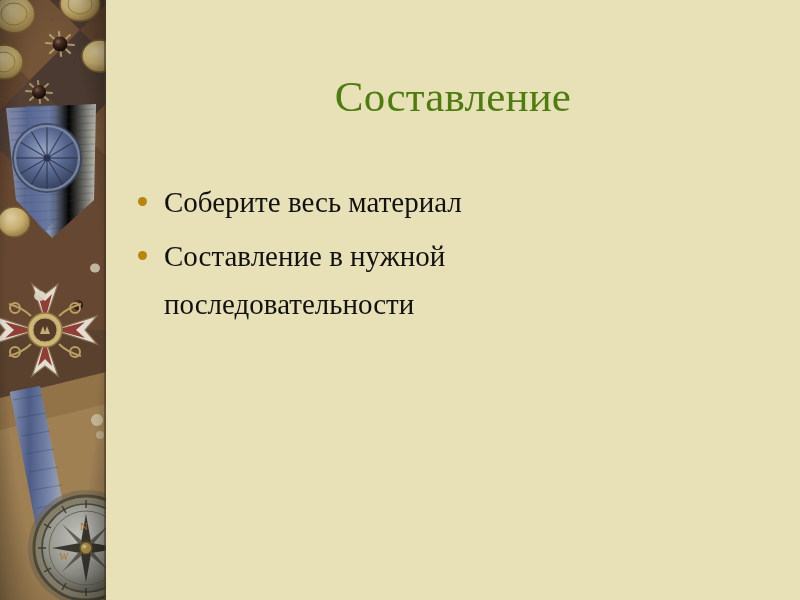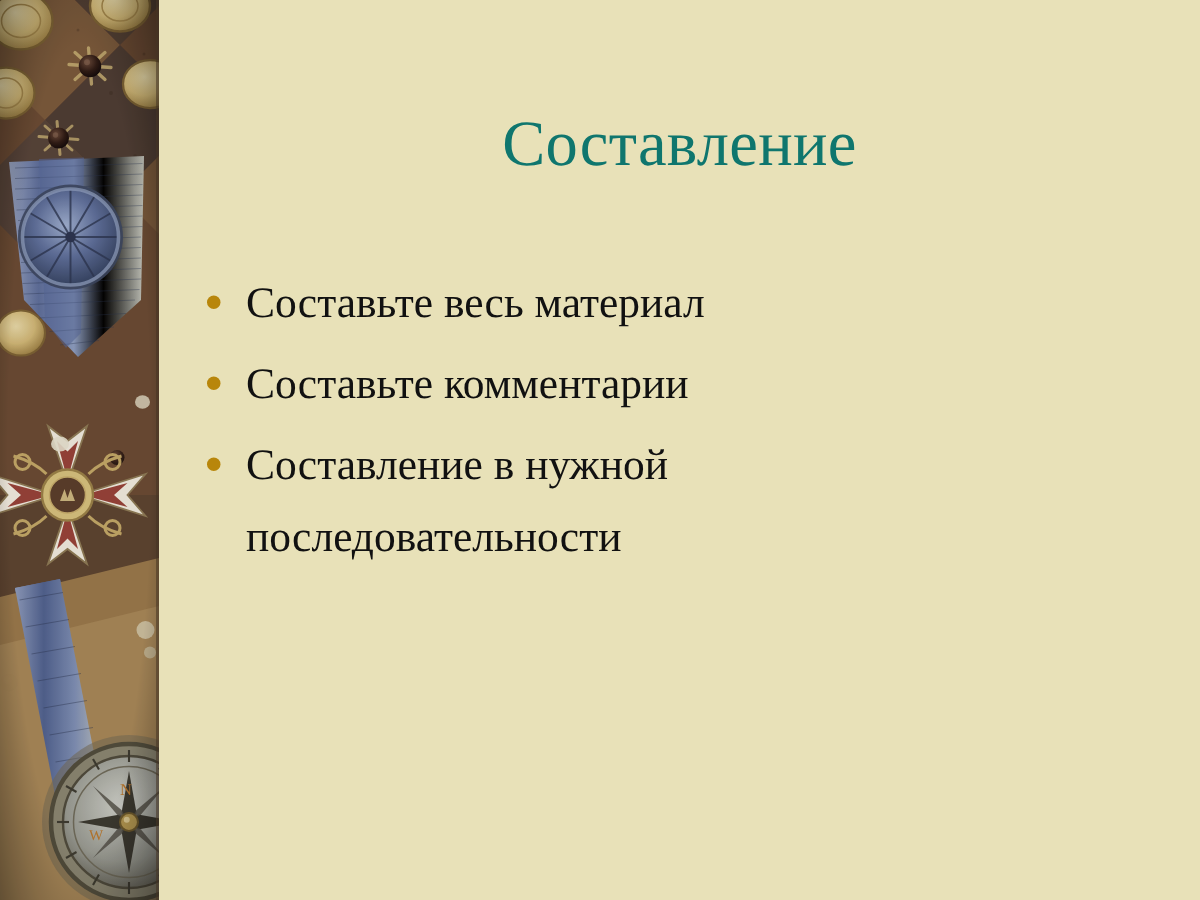--- a/index.html
+++ b/index.html
@@ -59,21 +59,21 @@
   }
 
   #slide-title {
     position: absolute;
     left: 0;
     top: 72px;
     width: 694px;
     text-align: center;
     font-size: 43px;
     line-height: 50px;
-    color: #0f766e;
+    color: #4d7c0f;
     font-weight: normal;
     letter-spacing: 0.2px;
     margin: 0;
     white-space: nowrap;
   }
 
   #bullet-list {
     position: absolute;
     left: 28px;
     top: 178px;
@@ -375,25 +375,21 @@
   </div>
   <div id="strip-edge"></div>
 
   <div id="content">
 
     <h1 id="slide-title">Составление</h1>
 
     <ul id="bullet-list">
       <li class="bullet-item">
         <span class="bullet-marker"></span>
-        <span class="bullet-text">Составьте весь материал</span>
-      </li>
-      <li class="bullet-item">
-        <span class="bullet-marker"></span>
-        <span class="bullet-text">Составьте комментарии</span>
+        <span class="bullet-text">Соберите весь материал</span>
       </li>
       <li class="bullet-item">
         <span class="bullet-marker"></span>
         <span class="bullet-text">Составление в нужной последовательности</span>
       </li>
     </ul>
 
   </div>
 </div>
 

